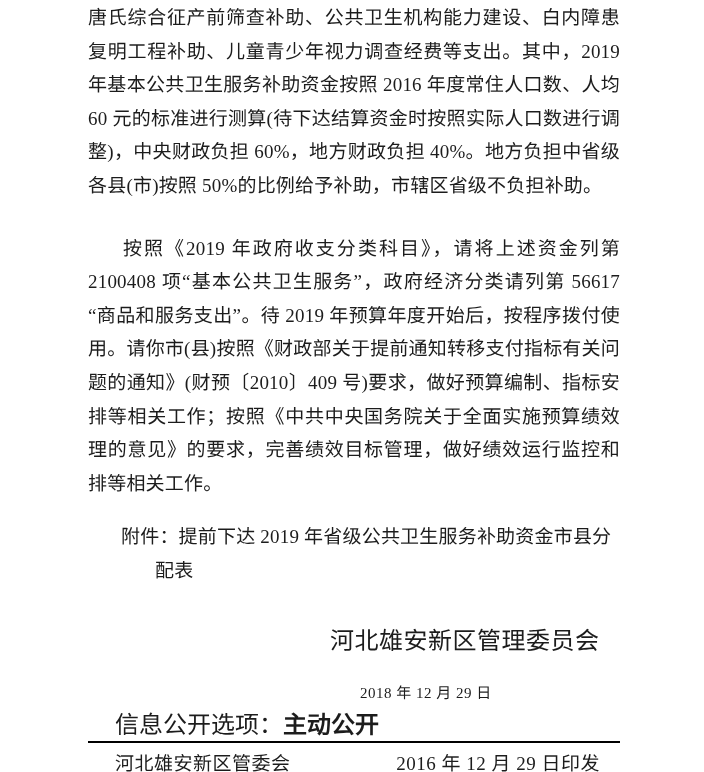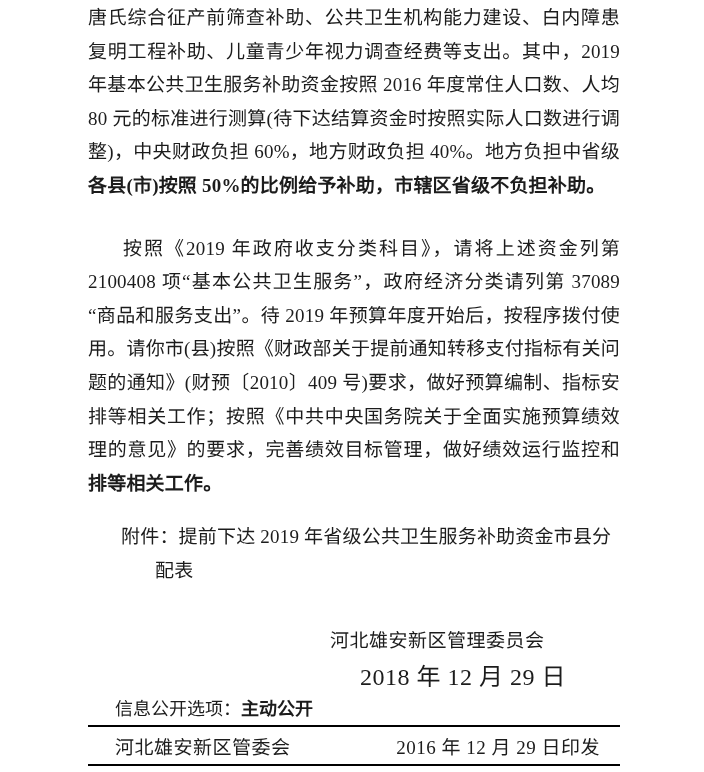--- a/index.html
+++ b/index.html
@@ -18,38 +18,38 @@
   
   .bl {
     font-size: 19px;
     line-height: 33.6px;
     height: 33.6px;
     overflow: hidden;
     text-align: justify;
     letter-spacing: 0.2px;
   }
   .j    { text-align-last: justify; }
-  .last { text-align-last: left; font-weight: bold; }
+  .last { text-align-last: left; }
   .indent { text-indent: 35px; margin-top: 29px; }
 
   
   .attachment { margin-top: 20px; }
   .att-l1 { padding-left: 33px; text-align: left; text-align-last: left; }
   .att-l2 { padding-left: 67px; text-align: right; text-align-last: left; }
 
   
   .signature { margin-top: 35px; }
-  .sig-org  { margin-left: 242px; font-size: 19px; line-height: 36px; letter-spacing: 0.5px; margin-top: 12px; }
-  .sig-date { margin-left: 272px; font-size: 24px; line-height: 36px; margin-top: 0; letter-spacing: 0.5px; }
+  .sig-org  { margin-left: 242px; font-size: 24px; line-height: 36px; letter-spacing: 0.5px; margin-top: 12px; }
+  .sig-date { margin-left: 272px; font-size: 15px; line-height: 36px; margin-top: 16px; letter-spacing: 0.5px; }
 
   
   .footer { margin-top: 1px; }
   .disclosure {
     font-family: Liberation Serif, serif;
-    font-size: 18px;
+    font-size: 24px;
     line-height: 26px;
     padding-left: 27px;
     font-weight: 500;
   }
   .disclosure .value { font-weight: 700; }
   .rule { height: 2px; background: #000; }
   .rule-top { margin-top: 3px; }
   .footer-row {
     display: flex;
     justify-content: space-between;
@@ -64,28 +64,28 @@
 </head>
 <body>
 
 <div class="page">
   <div class="content">
 
     <div class="para">
       <div class="bl j">唐氏综合征产前筛查补助、公共卫生机构能力建设、白内障患者</div>
       <div class="bl j">复明工程补助、儿童青少年视力调查经费等支出。其中，2019</div>
       <div class="bl j">年基本公共卫生服务补助资金按照 2016 年度常住人口数、人均</div>
-      <div class="bl j">80 元的标准进行测算(待下达结算资金时按照实际人口数进行调</div>
+      <div class="bl j">60 元的标准进行测算(待下达结算资金时按照实际人口数进行调</div>
       <div class="bl j">整)，中央财政负担 60%，地方财政负担 40%。地方负担中省级对</div>
       <div class="bl last">各县(市)按照 50%的比例给予补助，市辖区省级不负担补助。</div>
     </div>
 
     <div class="para">
       <div class="bl j indent">按照《2019 年政府收支分类科目》，请将上述资金列第</div>
-      <div class="bl j">2100408 项“基本公共卫生服务”，政府经济分类请列第 37089</div>
+      <div class="bl j">2100408 项“基本公共卫生服务”，政府经济分类请列第 56617</div>
       <div class="bl j">“商品和服务支出”。待 2019 年预算年度开始后，按程序拨付使</div>
       <div class="bl j">用。请你市(县)按照《财政部关于提前通知转移支付指标有关问</div>
       <div class="bl j">题的通知》(财预〔2010〕409 号)要求，做好预算编制、指标安</div>
       <div class="bl j">排等相关工作；按照《中共中央国务院关于全面实施预算绩效管</div>
       <div class="bl j">理的意见》的要求，完善绩效目标管理，做好绩效运行监控和绩</div>
       <div class="bl last">排等相关工作。</div>
     </div>
 
     <div class="attachment">
       <div class="bl att-l1">附件：提前下达 2019 年省级公共卫生服务补助资金市县分</div>

